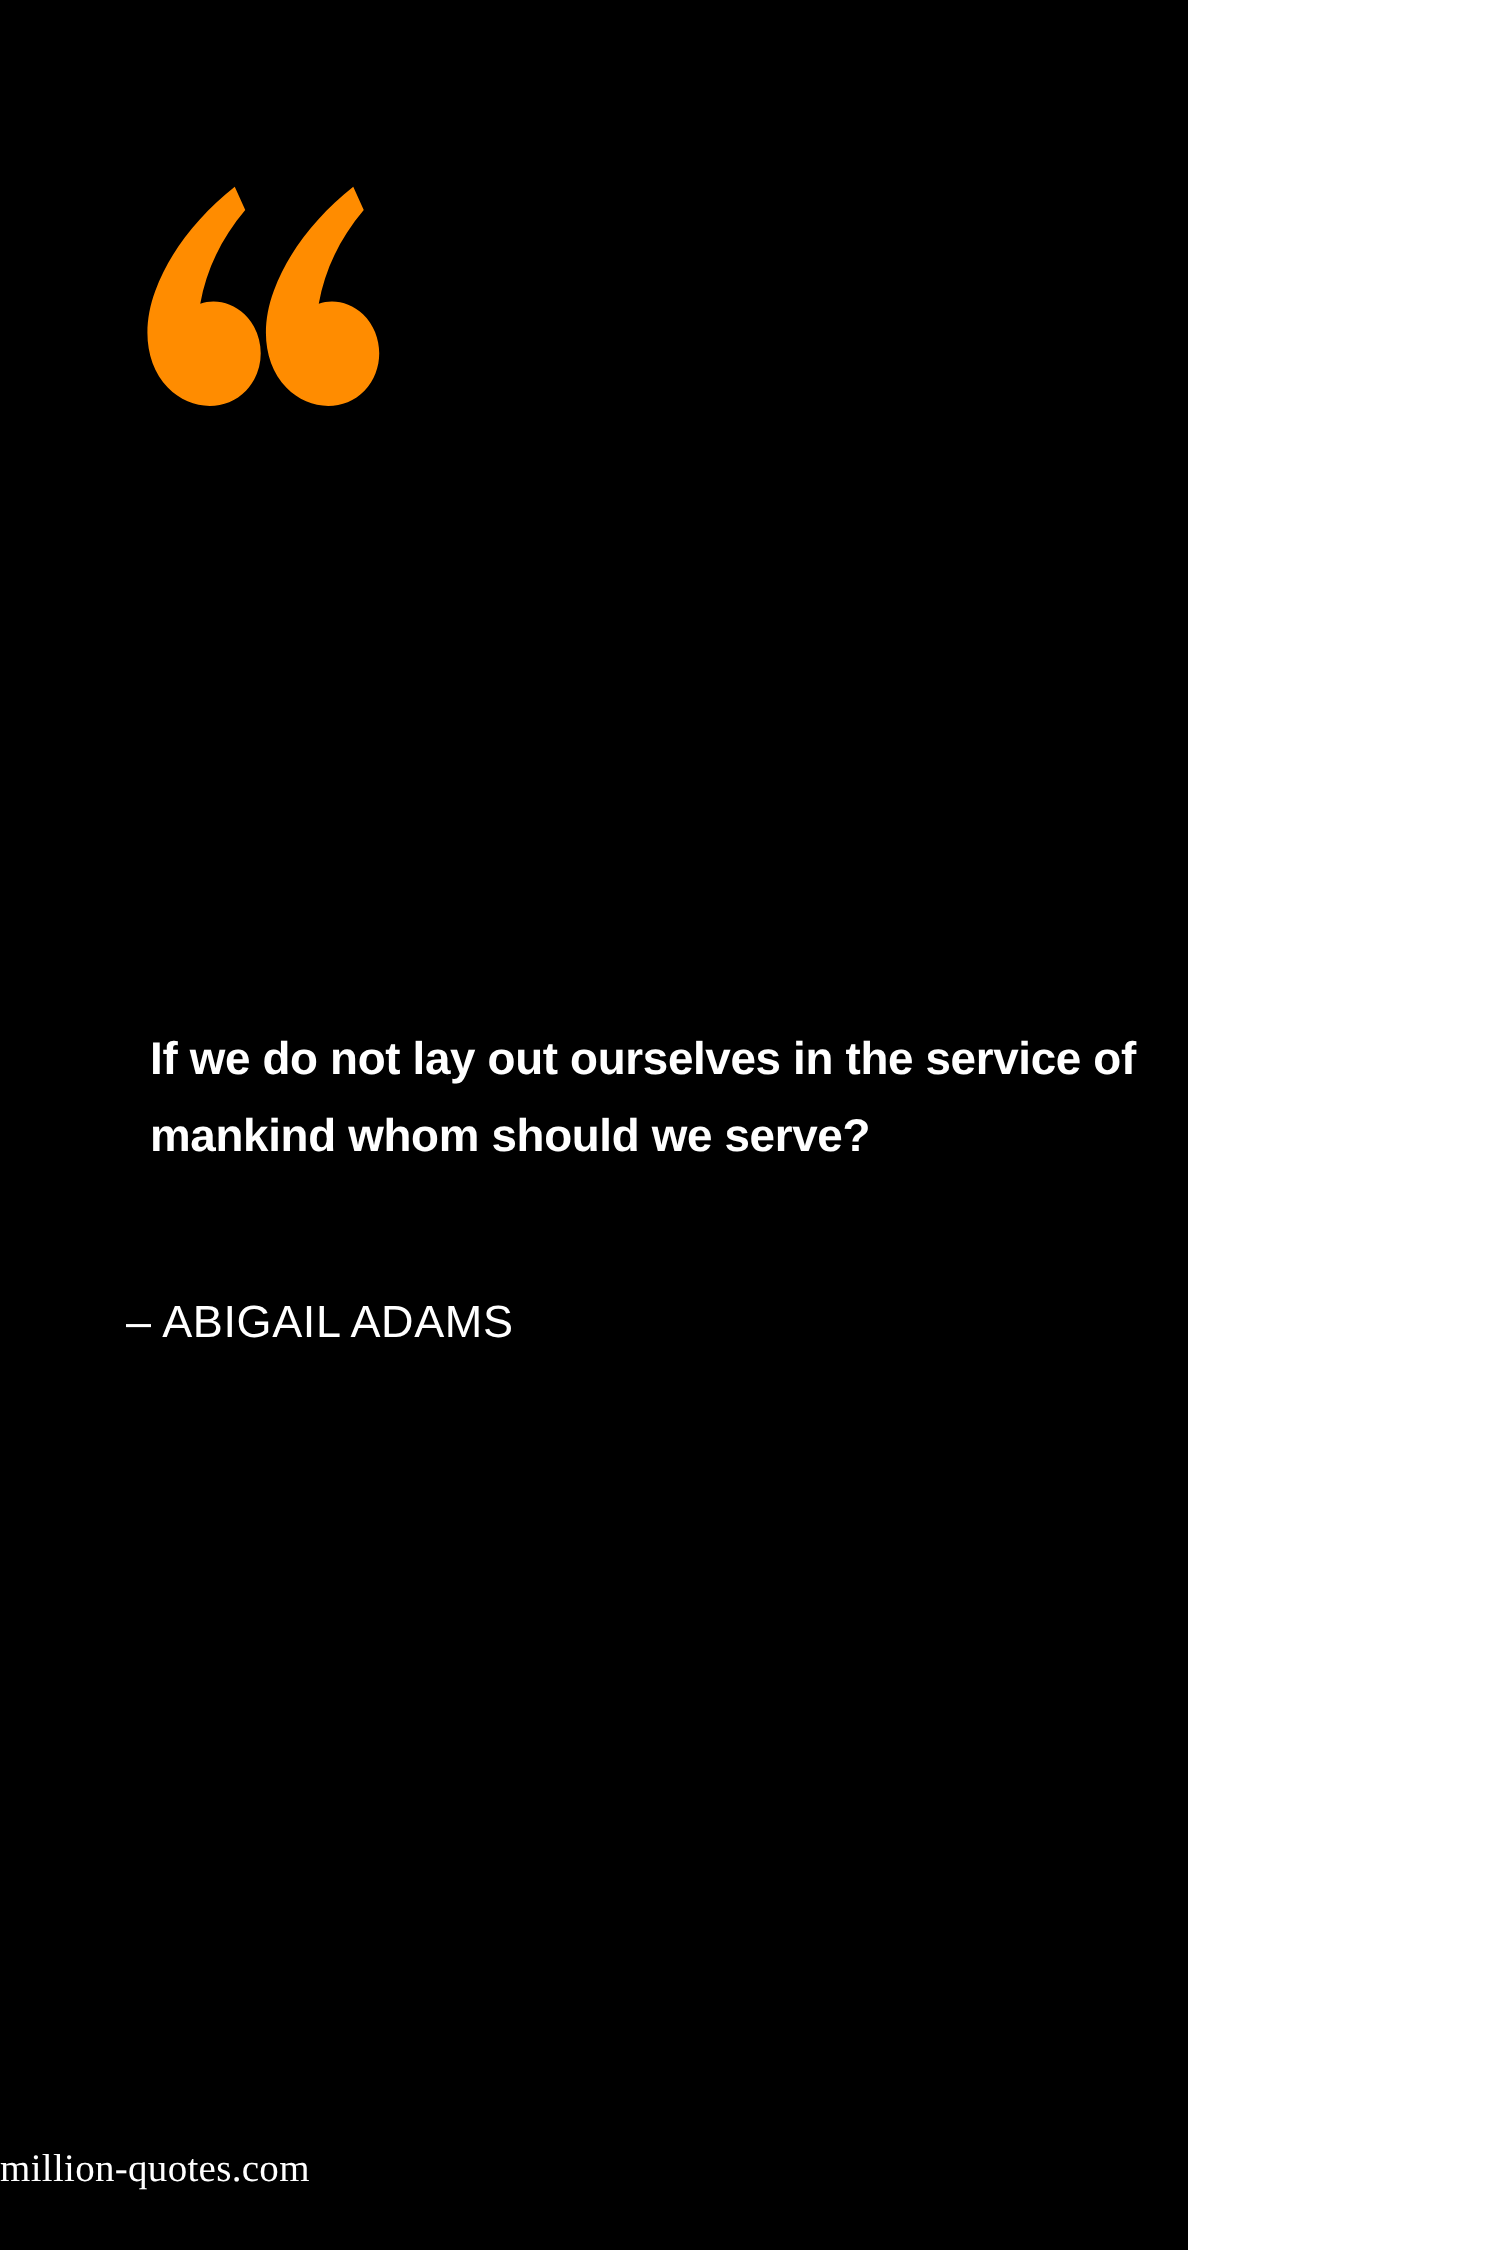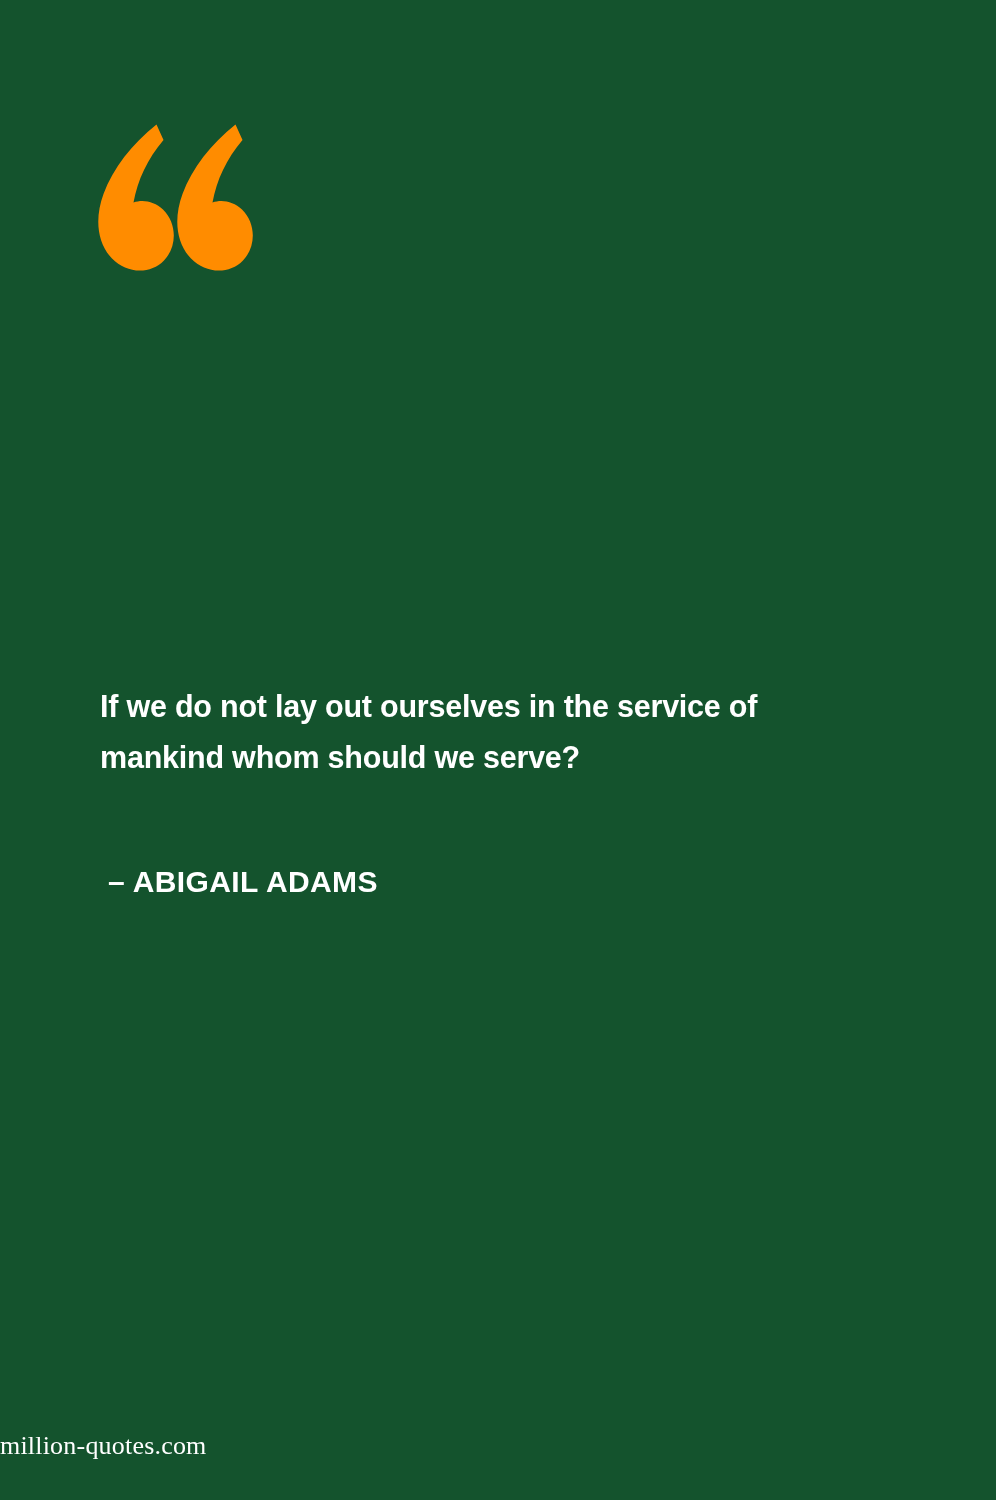--- a/index.html
+++ b/index.html
@@ -9,23 +9,23 @@
 
   body {
     width: 1000px;
     height: 1500px;
     overflow: hidden;
     font-family: "Liberation Sans", sans-serif;
   }
 
   #quote-card {
     position: relative;
-    width: 996px;
+    width: 792px;
     height: 1500px;
-    background: #14532d;
+    background: #000000;
     box-sizing: border-box;
   }
 
   
   #quote-mark {
     position: absolute;
     left: 93px;
     top: 122px;
     width: 165px;
     height: 155px;
@@ -48,26 +48,26 @@
     font-size: 30.5px;
     font-weight: bold;
     letter-spacing: -0.22px;
     line-height: 51px;
     white-space: pre-line;
   }
 
   
   #quote-author {
     position: absolute;
-    left: 108px;
+    left: 84px;
     top: 862px;
     color: #ffffff;
     font-family: "Liberation Sans", sans-serif;
     font-size: 30px;
-    font-weight: bold;
+    font-weight: normal;
     letter-spacing: 0.4px;
     line-height: 40px;
     text-transform: uppercase;
     white-space: nowrap;
   }
 
   
   #site-footer {
     position: absolute;
     left: 0;

